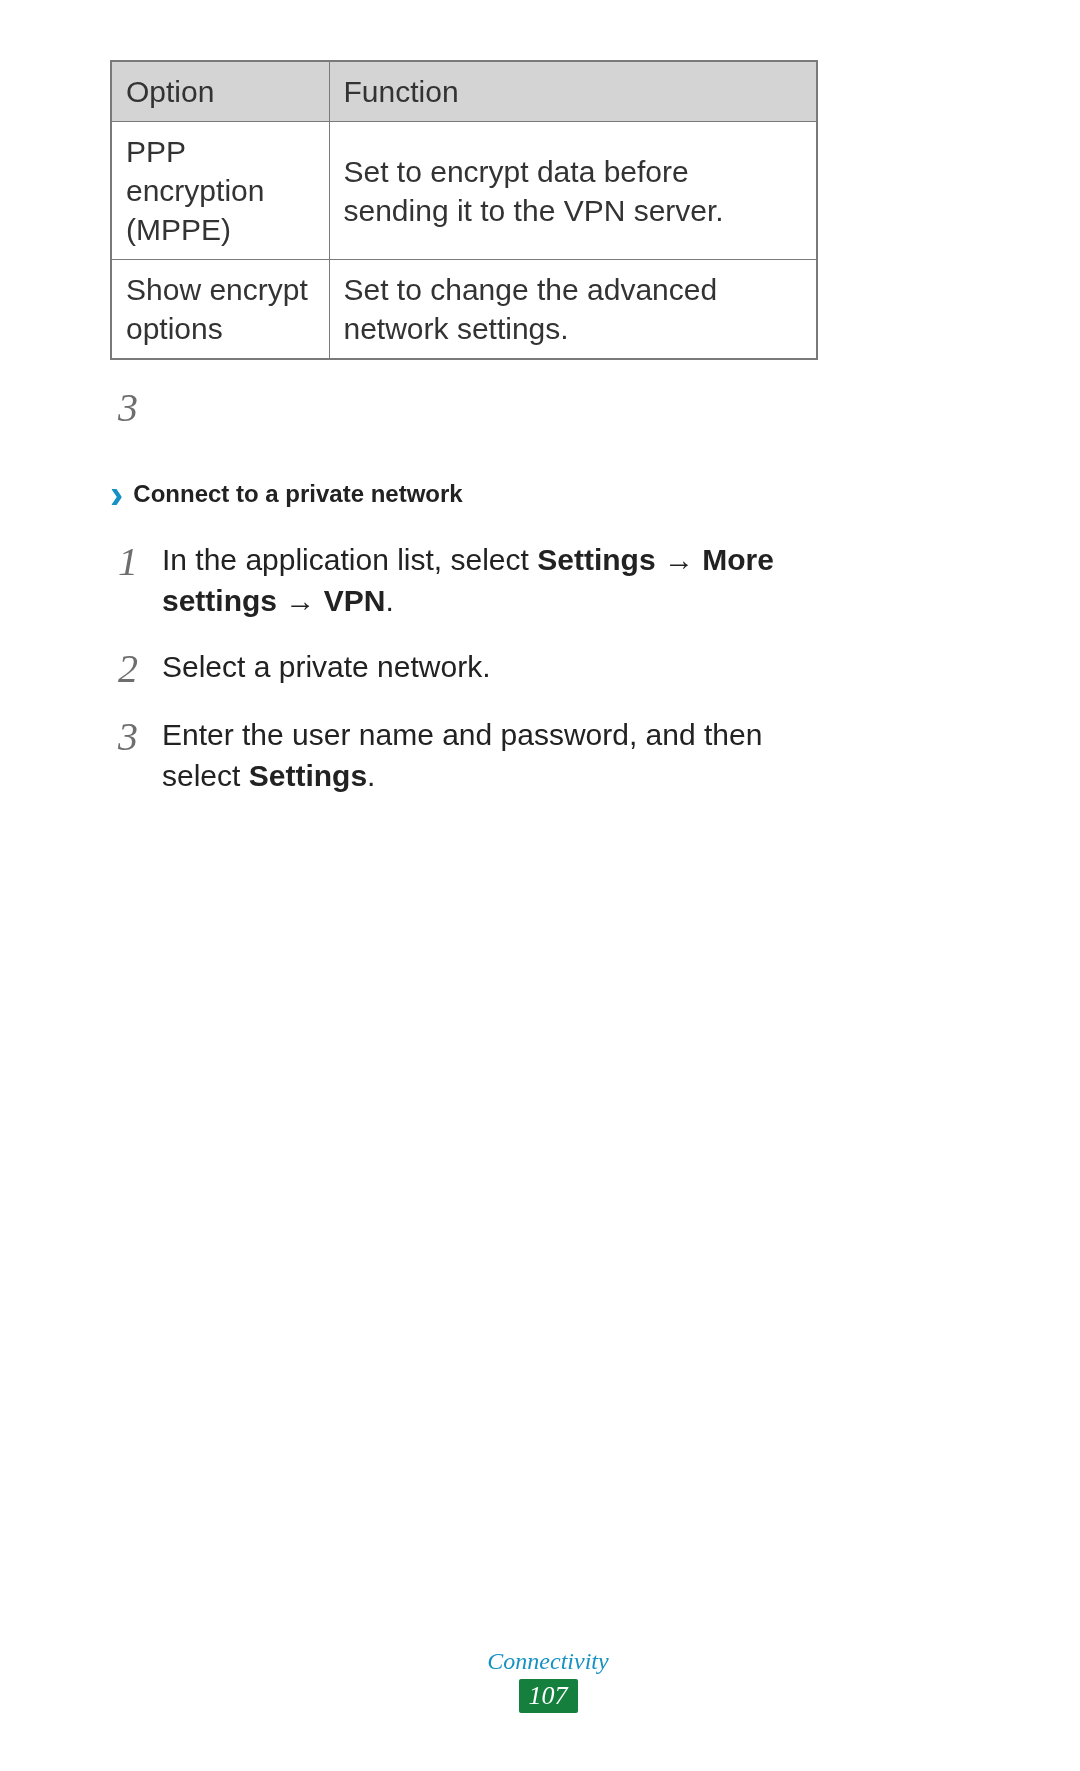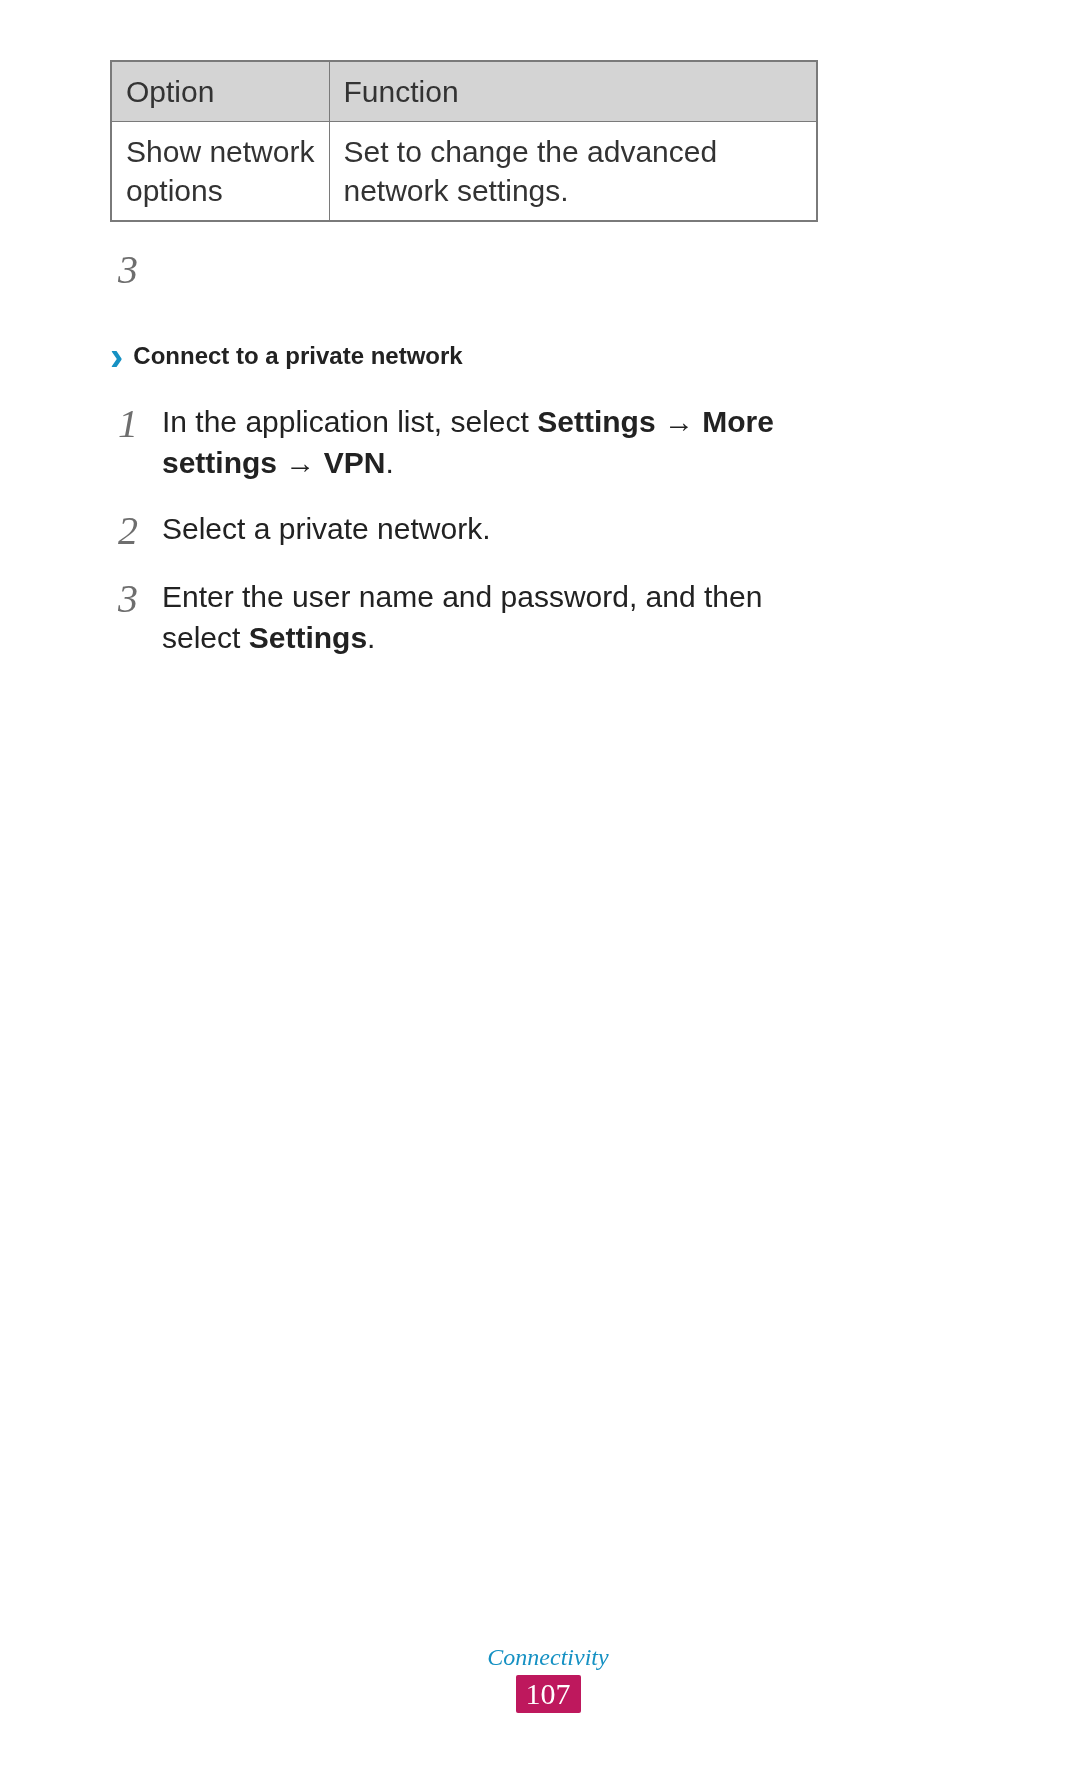--- a/index.html
+++ b/index.html
@@ -25,41 +25,45 @@
   .step-body b { font-weight: 700; }
 
   
   .sect { display: flex; align-items: center; margin-top: 46px; margin-bottom: 6px; }
   .chevron { color: #1691c3; font-size: 40px; font-weight: 700; margin-right: 10px; line-height: 1; }
   .sect-title { font-size: 24px; font-weight: 700; color: #222; }
 
   
   .footer { position: absolute; bottom: 58px; left: 8px; width: 1080px; text-align: center; }
   .footer-label { font-family: Georgia, "Times New Roman", serif; font-style: italic; color: #1691c3; font-size: 24px; margin-bottom: 4px; }
-  .footer-page { display: inline-block; background: #be185d; color: #fff; font-family: Georgia, "Times New Roman", serif; font-size: 30px; padding: 2px 10px; border-radius: 2px; }
+  .footer-page { display: inline-block; background: #15803d; color: #fff; font-family: Georgia, "Times New Roman", serif; font-style: italic; font-size: 26px; padding: 2px 10px; border-radius: 2px; }
 </style>
 </head>
 <body>
 
 <div class="page">
 
   <table class="opt-table">
     <colgroup>
         <col class="col-opt">
         <col>
       </colgroup>
     <thead>
       <tr>
         <th>Option</th>
         <th>Function</th>
       </tr>
     </thead>
     <tbody>
       <tr>
-        <td>Show network options</td>
+        <td>PPP encryption (MPPE)</td>
+        <td>Set to encrypt data before sending it to the VPN server.</td>
+      </tr>
+      <tr>
+        <td>Show encrypt options</td>
         <td>Set to change the advanced network settings.</td>
       </tr>
     </tbody>
   </table>
 
 
   <div class="step">
     <div class="step-num">3</div>
   </div>
 

